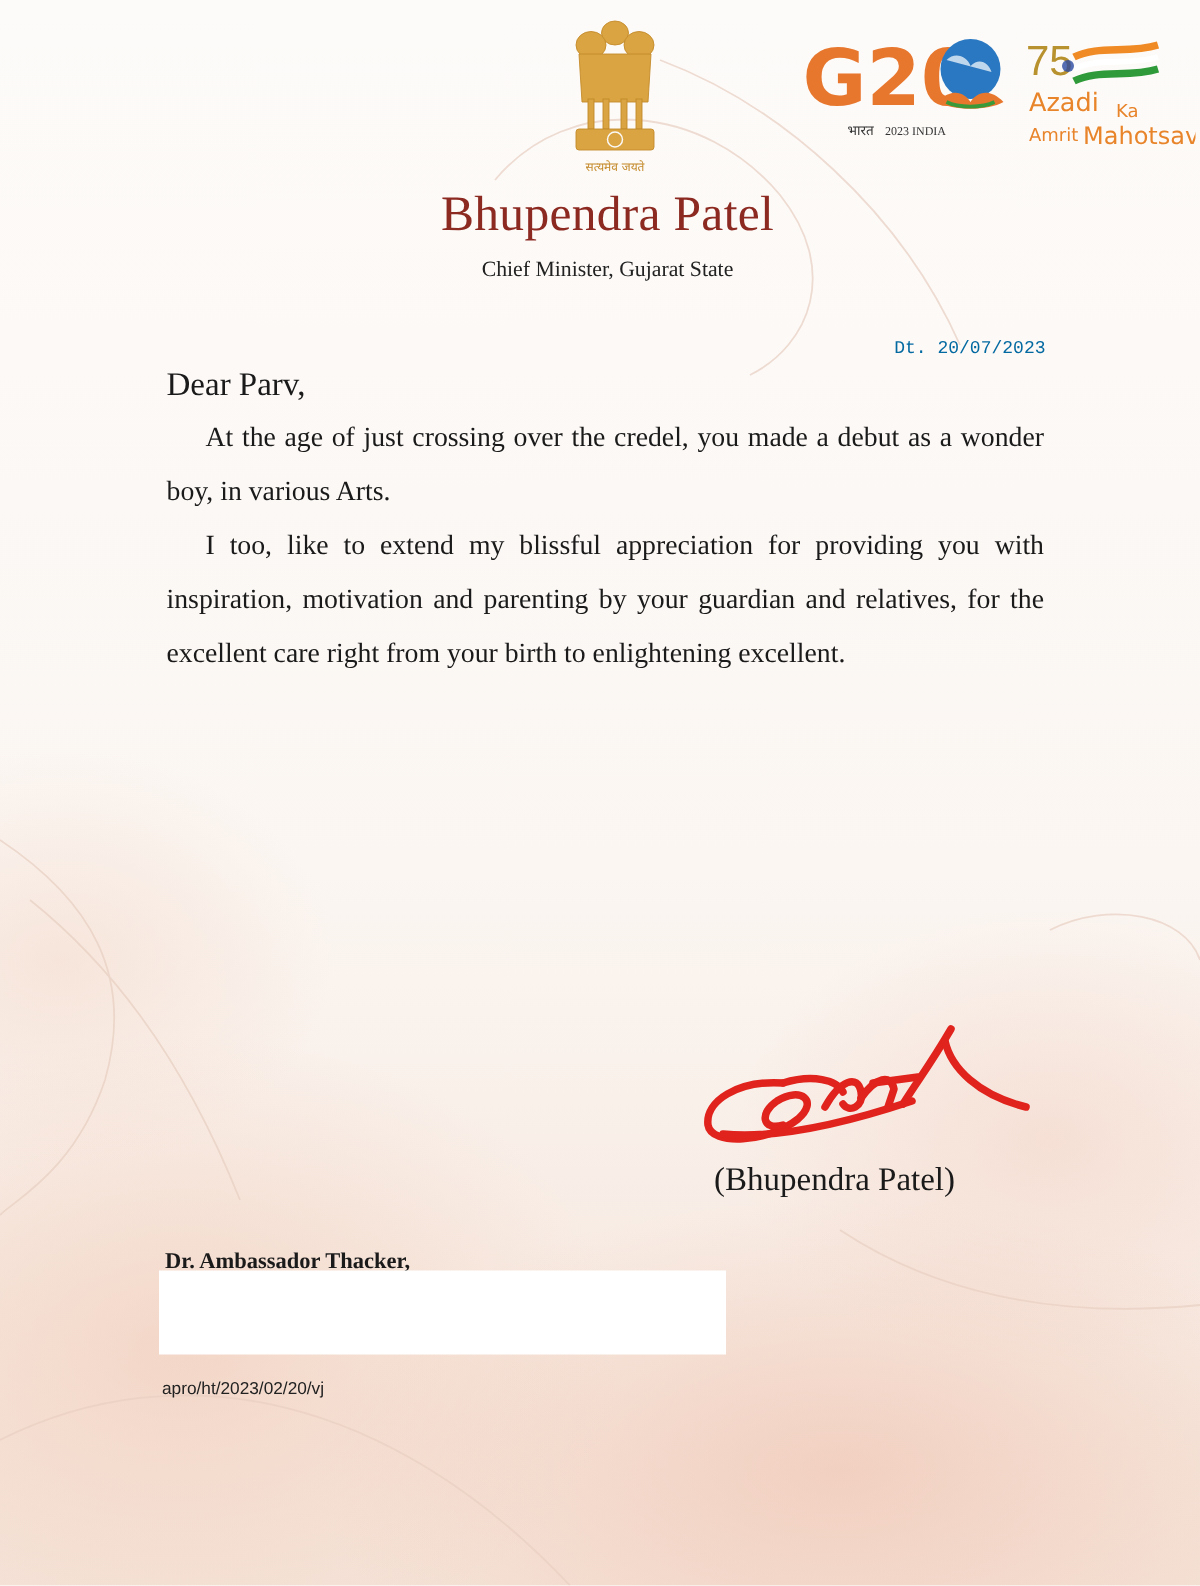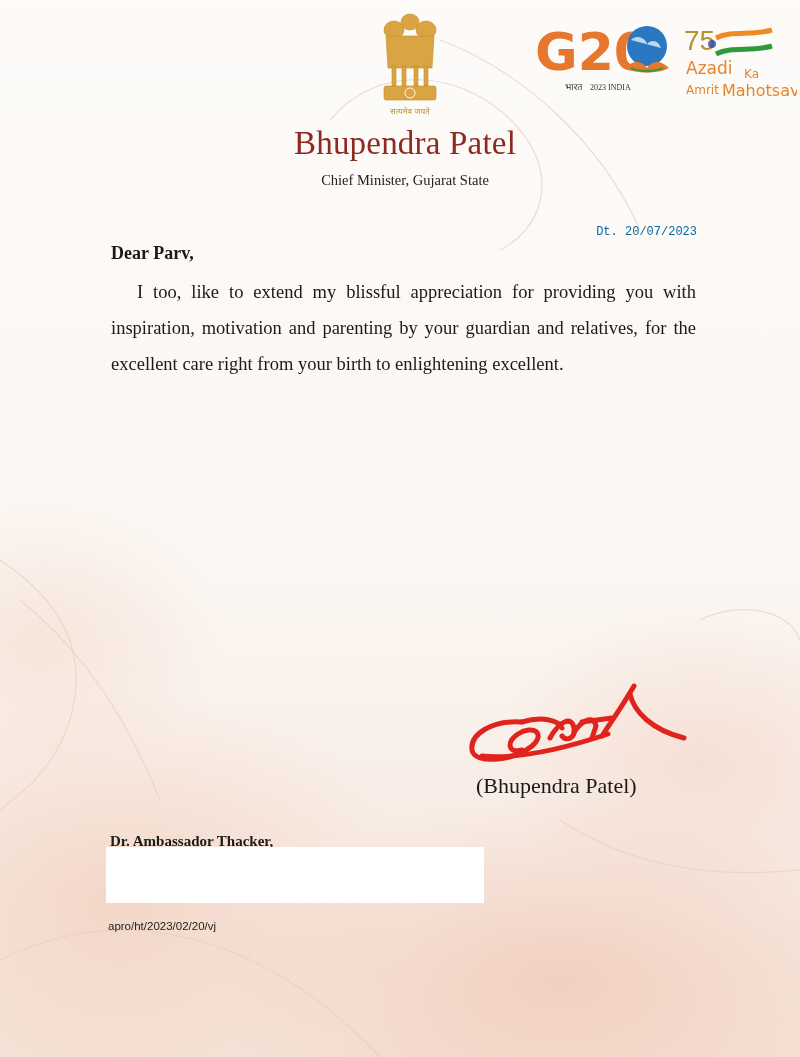--- a/index.html
+++ b/index.html
@@ -31,21 +31,21 @@
   .subtitle {
     position: absolute; left: 0; width: 810px; top: 172px; text-align: center;
     font-size: 14.5px; color: #222;
   }
   .date {
     position: absolute; right: 103px; top: 225px;
     font-family: Liberation Mono, monospace; font-size: 12px; color: #0369a1;
   }
   .salutation {
     position: absolute; left: 111px; top: 243px;
-    font-size: 18px; font-weight: bold;
+    font-size: 22px; font-weight: normal;
   }
   .body-text {
     position: absolute; left: 111px; top: 274px; width: 585px;
     font-size: 18.5px; line-height: 36px; text-align: justify;
   }
   .body-text p { margin: 0; text-indent: 26px; }
   .signature { position: absolute; left: 462px; top: 676px; width: 230px; height: 100px; }
   .signatory {
     position: absolute; left: 476px; top: 773px;
     font-size: 22px; font-weight: normal;
@@ -119,20 +119,21 @@
   <text x="40" y="74" font-size="16" font-family="DejaVu Sans, sans-serif" fill="#e8842a">Mahotsav</text>
 </svg>
 
 <div class="name-title">Bhupendra Patel</div>
 <div class="subtitle">Chief Minister, Gujarat State</div>
 
 <div class="date">Dt. 20/07/2023</div>
 <div class="salutation">Dear Parv,</div>
 
 <div class="body-text">
+  <p>At the age of just crossing over the credel, you made a debut as a wonder boy, in various Arts.</p>
   <p>I too, like to extend my blissful appreciation for providing you with inspiration, motivation and parenting by your guardian and relatives, for the excellent care right from your birth to enlightening excellent.</p>
 </div>
 
 <svg class="signature" viewBox="0 0 230 100">
   <g fill="none" stroke="#e0231c" stroke-width="5" stroke-linecap="round" stroke-linejoin="round">
     <path d="M60 46 C 30 44, 8 58, 10 74 C 12 88, 50 86, 70 70 C 84 58, 72 48, 56 58 C 44 66, 46 78, 60 74"></path>
     <path d="M60 46 C 80 40, 96 44, 100 52"></path>
     <path d="M88 62 C 98 44, 110 40, 112 52 C 114 62, 104 66, 100 60"></path>
     <path d="M112 56 C 122 42, 132 40, 134 50 L 130 62"></path>
     <path d="M120 46 L 150 42"></path>

